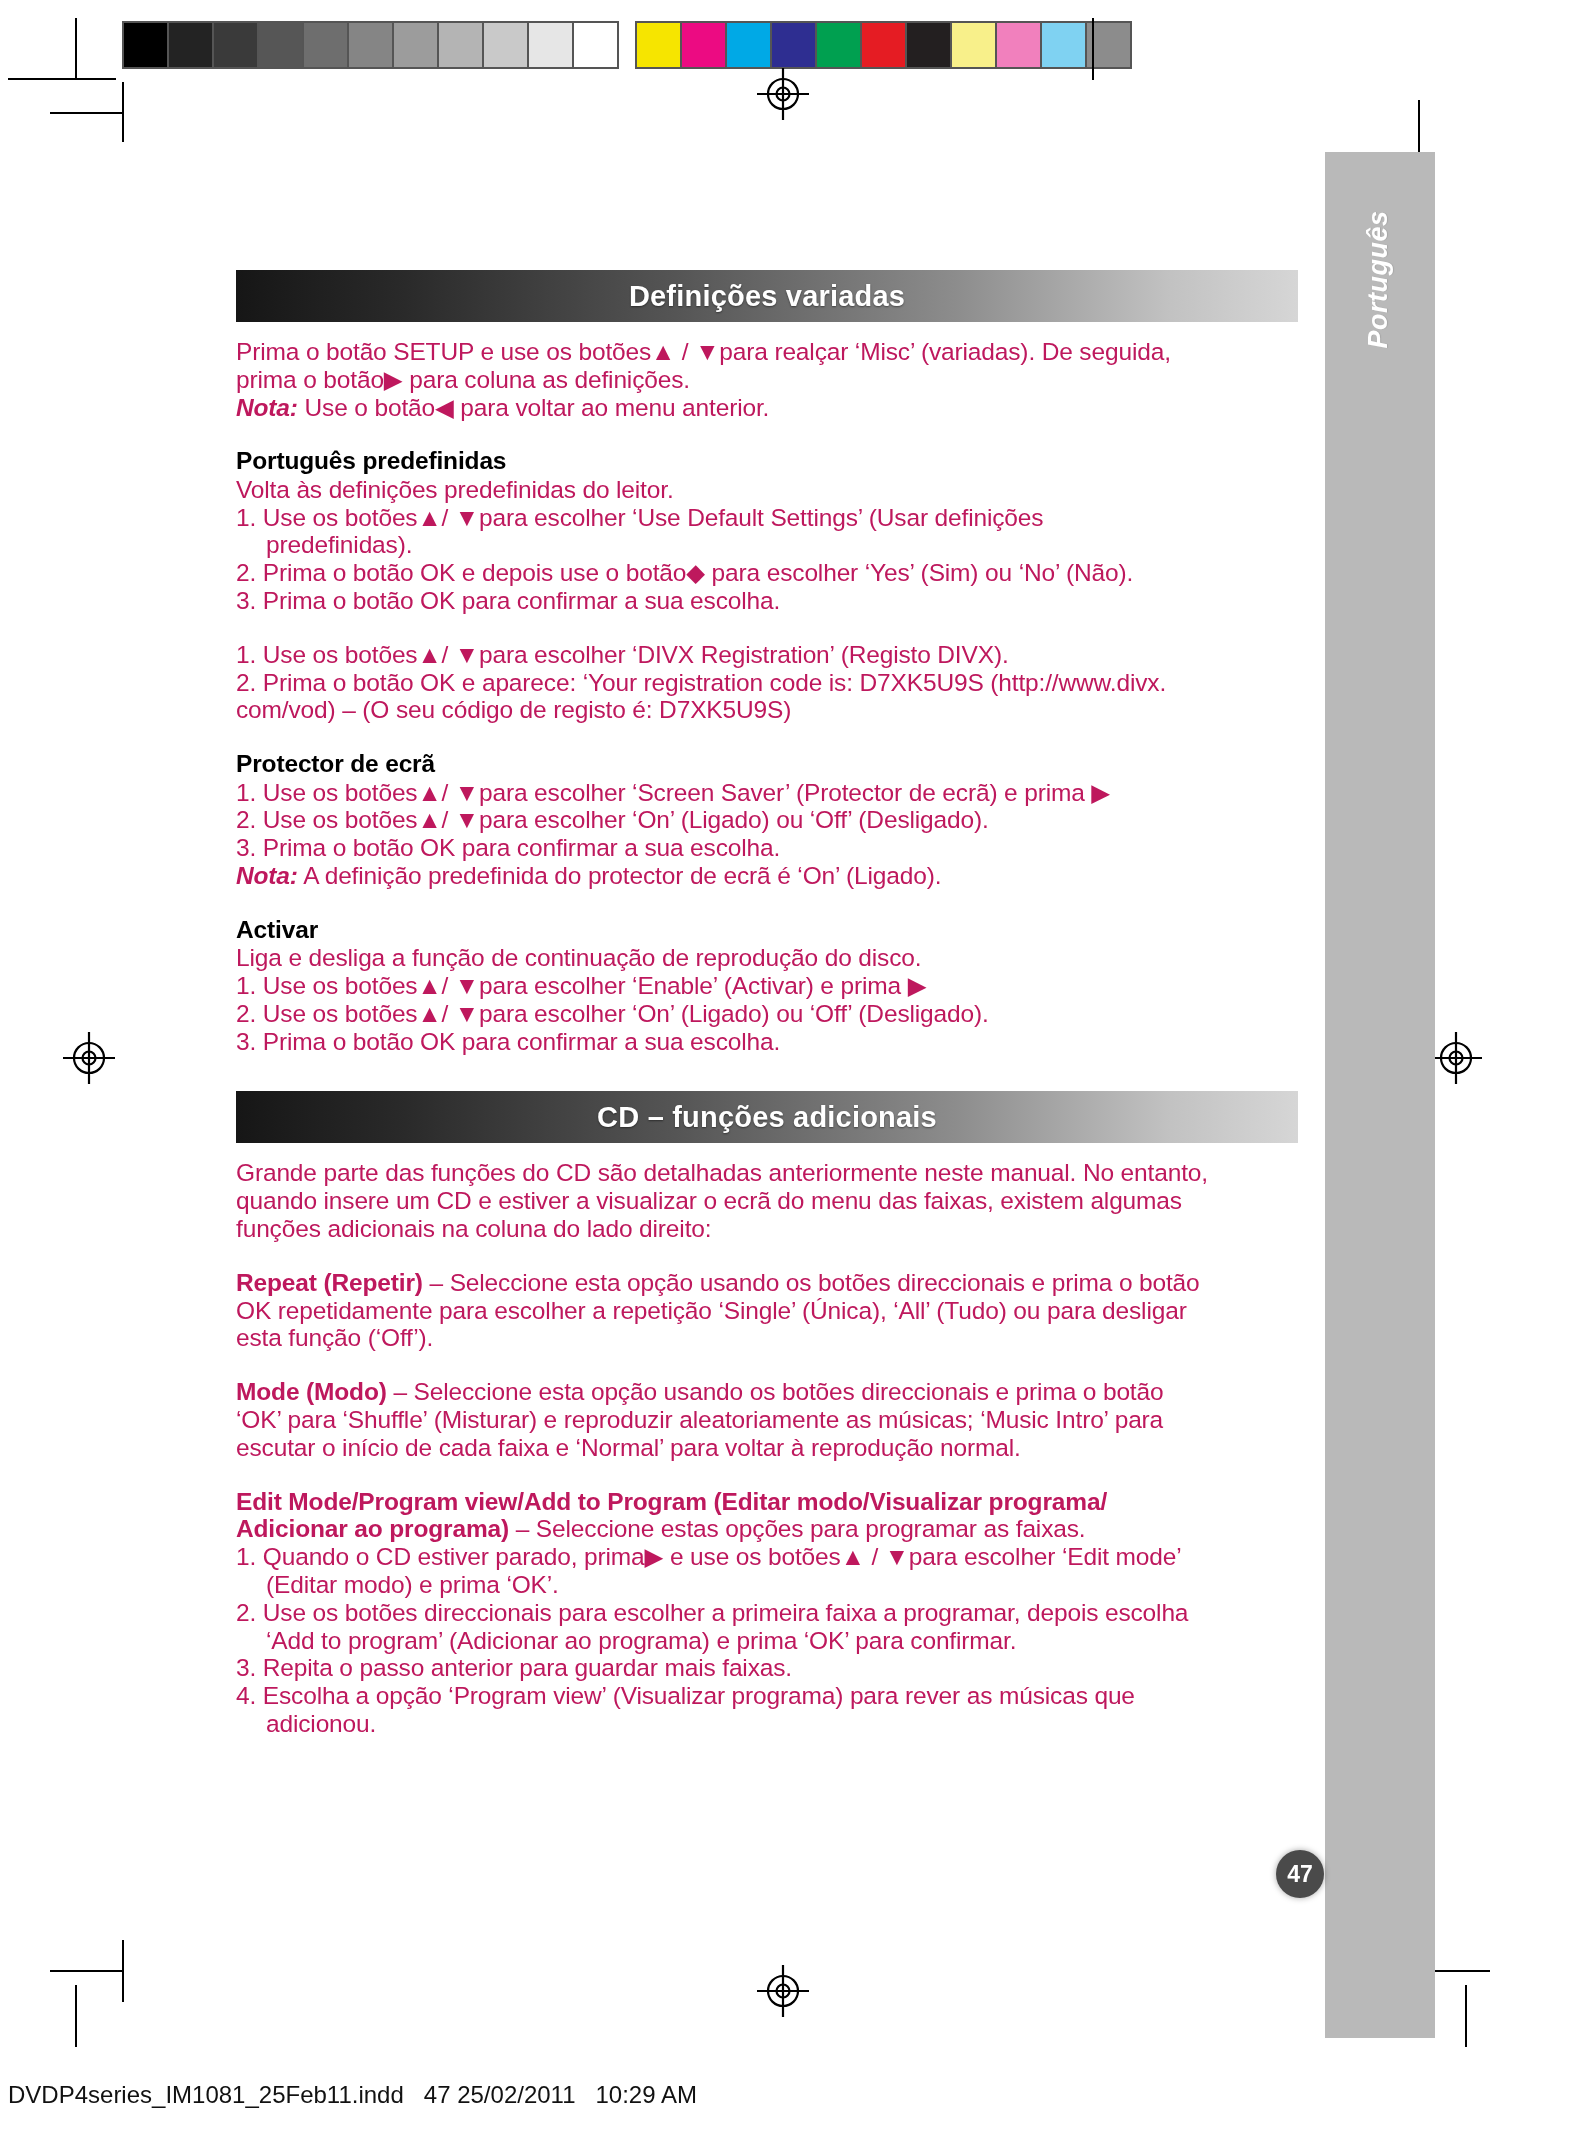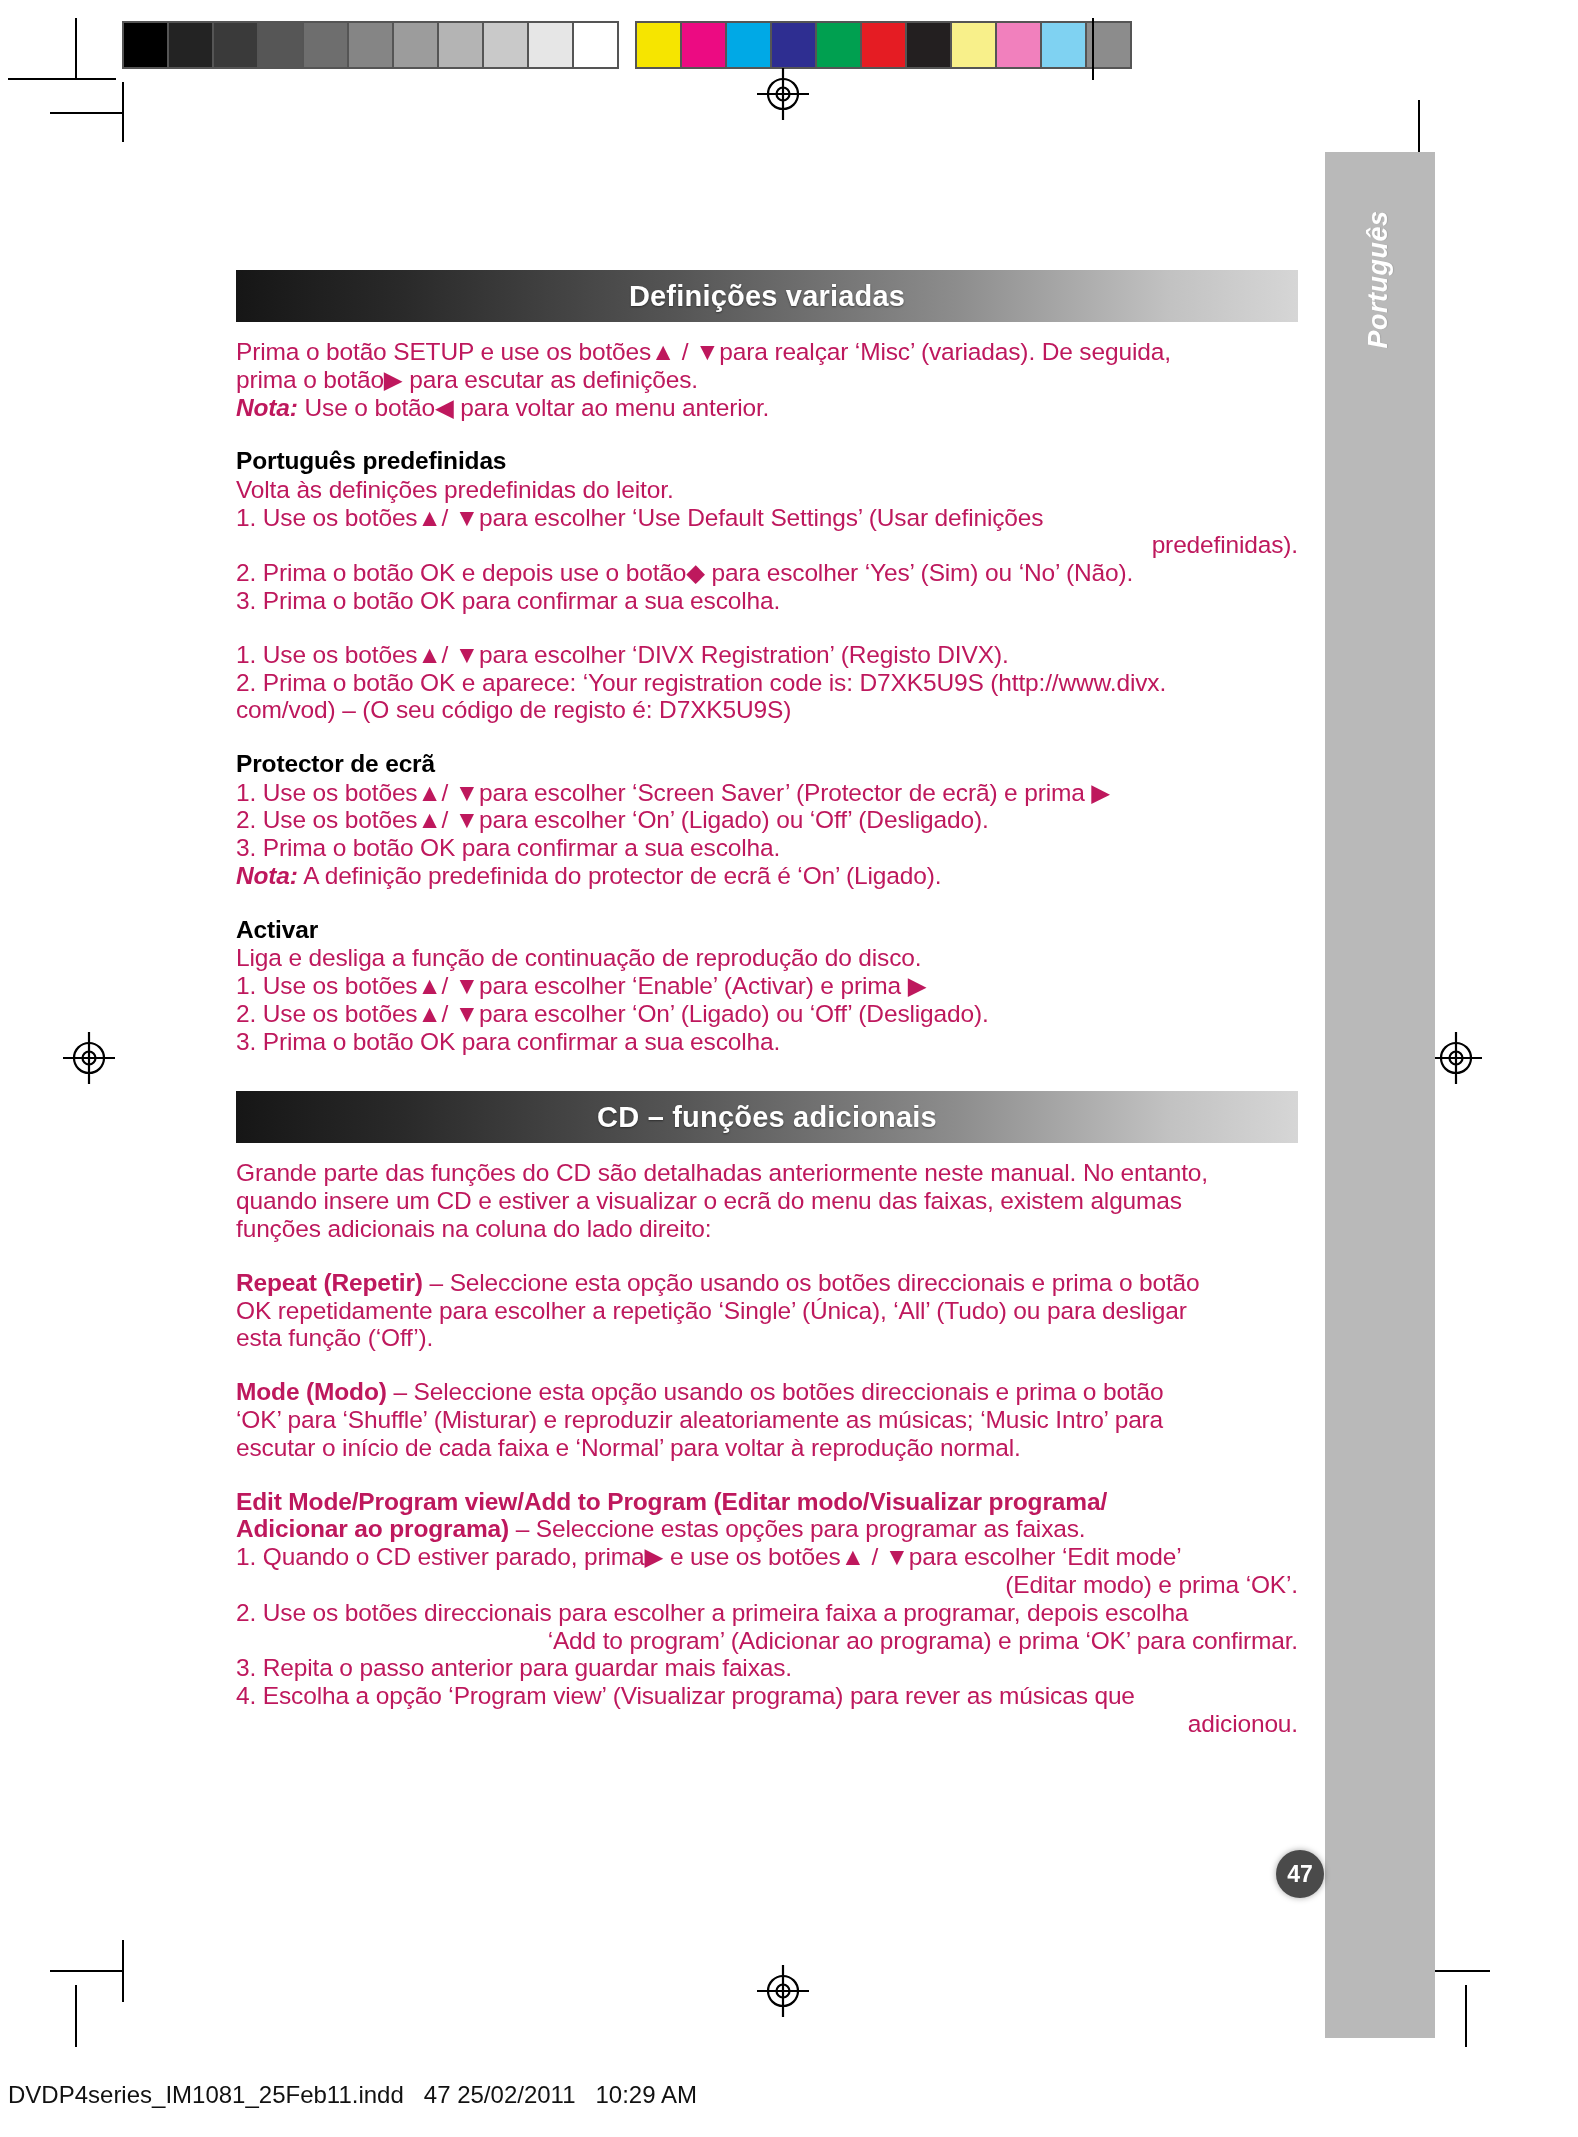--- a/index.html
+++ b/index.html
@@ -59,21 +59,21 @@
 
   p, .para{
     margin:0;font-size:24.5px;line-height:1.135;color:#be185d;
     letter-spacing:-.15px;
   }
   .h3{font-weight:bold;font-size:24.5px;line-height:1.16;color:#000;margin:0;}
   .gap-md{height:26px;}
   .gap-lg{height:36px;}
 
   .ind{padding-left:30px;text-indent:-30px;}
-  .ind2{padding-left:30px;text-align:right;}
+  .ind2{padding-left:30px;}
 
   b{font-weight:bold;}
   i{font-style:italic;margin-top:40px;}
 
   
   .pagenum{
     position:absolute;left:1276px;top:1850px;
     width:48px;height:48px;border-radius:50%;
     background:#4a4a4a;color:#fff;
     display:flex;align-items:center;justify-content:center;
@@ -181,21 +181,21 @@
     <span>47</span>
   </div>
 
   <div class="content">
 
     <div class="band">
       <span class="bt">Definições variadas</span>
     </div>
 
     <p class="para">Prima o botão SETUP e use os botões▲ / ▼para realçar ‘Misc’ (variadas). De seguida,</p>
-    <p class="para">prima o botão▶ para escutar as definições.</p>
+    <p class="para">prima o botão▶ para coluna as definições.</p>
     <p class="para"><b><i>Nota:</i></b><span> Use o botão◀ para voltar ao menu anterior.</span></p>
 
     <div class="gap-md"></div>
 
     <p class="h3">Português predefinidas</p>
     <p class="para">Volta às definições predefinidas do leitor.</p>
     <p class="para ind">1. Use os botões▲/ ▼para escolher ‘Use Default Settings’ (Usar definições</p>
     <p class="para ind2">predefinidas).</p>
     <p class="para ind">2. Prima o botão OK e depois use o botão◆ para escolher ‘Yes’ (Sim) ou ‘No’ (Não).</p>
     <p class="para ind">3. Prima o botão OK para confirmar a sua escolha.</p>

